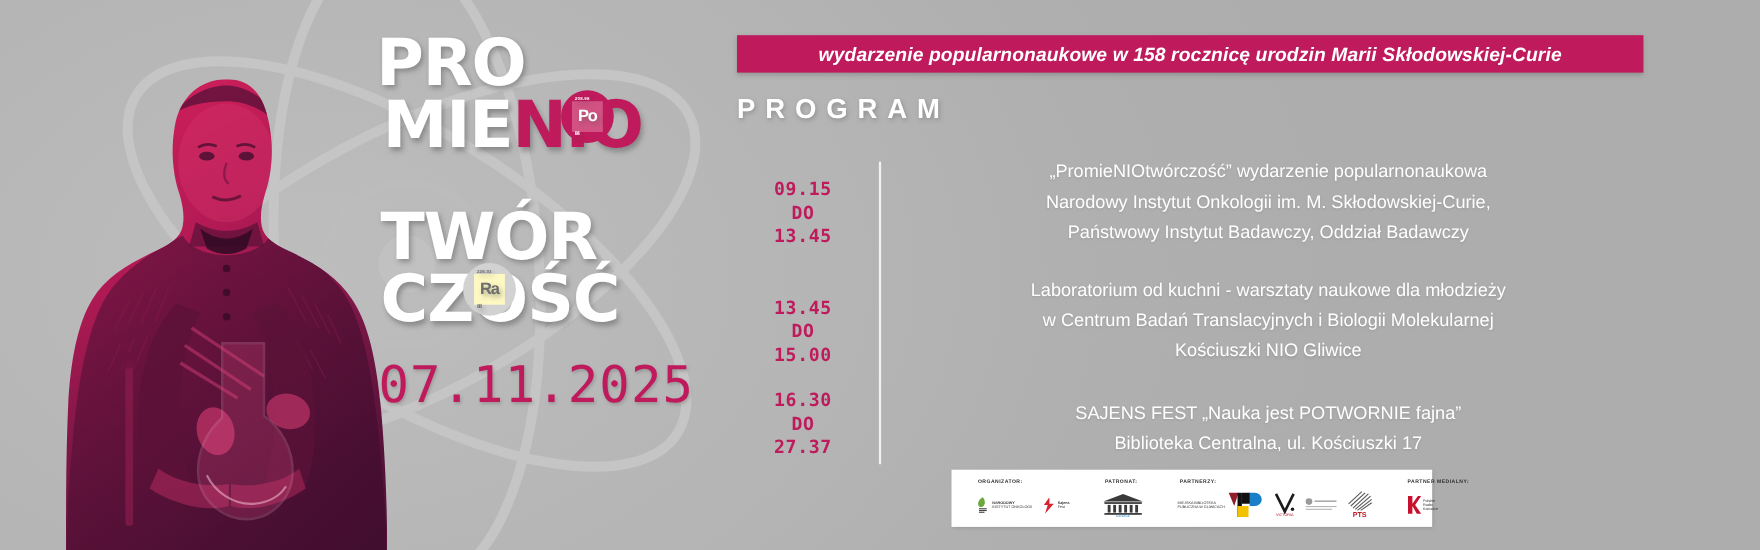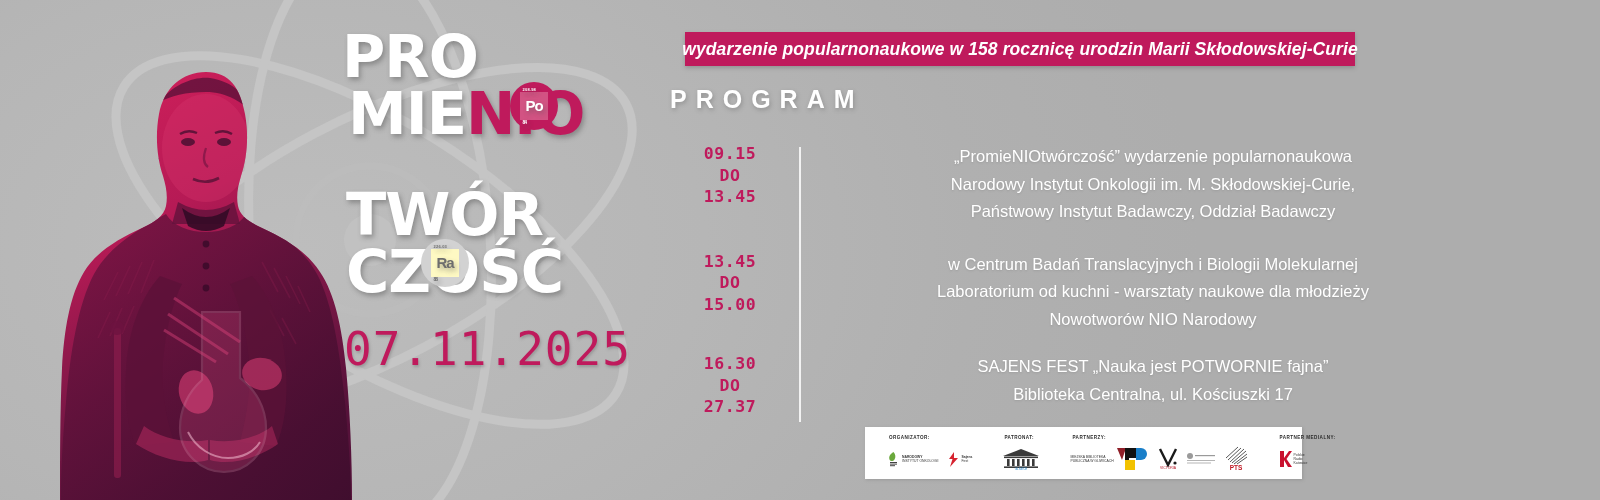--- a/index.html
+++ b/index.html
@@ -70,21 +70,21 @@
     letter-spacing:1px;
     color:#bf1a5c;
     text-shadow:1px 2px 3px rgba(90,90,90,.35);
     white-space:nowrap;
   }
 
   
   .right{position:absolute;left:670px;top:0;width:905px;height:500px;}
 
   .ribbon{
-    position:absolute;left:15px;top:32px;width:670px;height:34px;
+    position:absolute;left:0;top:32px;width:824px;height:34px;
     background:#bf1a5c;
     box-shadow:0 2px 4px rgba(90,90,90,.35);
     display:flex;align-items:center;justify-content:center;
   }
   .ribbon span{
     color:#ffffff;font-style:italic;font-weight:700;font-size:17.5px;
     letter-spacing:.1px;white-space:nowrap;
     font-family:"Liberation Sans",sans-serif;
   }
 
@@ -92,21 +92,21 @@
     position:absolute;left:0;top:85px;width:838px;text-align:left;
     color:#ffffff;font-weight:700;font-size:25px;letter-spacing:9px;
     text-shadow:1px 2px 4px rgba(90,90,90,.4);
     font-family:"Liberation Sans",sans-serif;
   }
 
   .schedule{position:absolute;left:0;top:143px;width:838px;}
   .divider{position:absolute;left:129px;top:147px;width:2px;height:275px;
     background:#f2f2f2;}
 
-  .row{display:flex;align-items:flex-start;margin-bottom:8px;}
+  .row{display:flex;align-items:flex-end;margin-bottom:8px;}
   .time{
     width:120px;flex:0 0 120px;text-align:center;
     color:#bf1a5c;font-weight:700;font-size:16.5px;line-height:21.5px;
     letter-spacing:.6px;
     font-family:"DejaVu Sans Mono","Liberation Mono",monospace;
   }
   .time div{white-space:nowrap;}
   .desc{
     flex:1;text-align:center;padding:0 20px 0 28px;
     color:#ffffff;font-size:16.5px;line-height:27.5px;font-weight:400;
@@ -325,23 +325,23 @@
         </div>
       </div>
 
       <div class="row r2">
         <div class="time">
           <div>13.45</div>
           <div>DO</div>
           <div>15.00</div>
         </div>
         <div class="desc">
+          <div>Laboratorium od kuchni - warsztaty naukowe dla młodzieży</div>
           <div>w Centrum Badań Translacyjnych i Biologii Molekularnej</div>
-          <div>Laboratorium od kuchni - warsztaty naukowe dla młodzieży</div>
-          <div>Nowotworów NIO Narodowy</div>
+          <div>Kościuszki NIO Gliwice</div>
         </div>
       </div>
 
       <div class="row r3">
         <div class="time">
           <div>16.30</div>
           <div>DO</div>
           <div>27.37</div>
         </div>
         <div class="desc">

